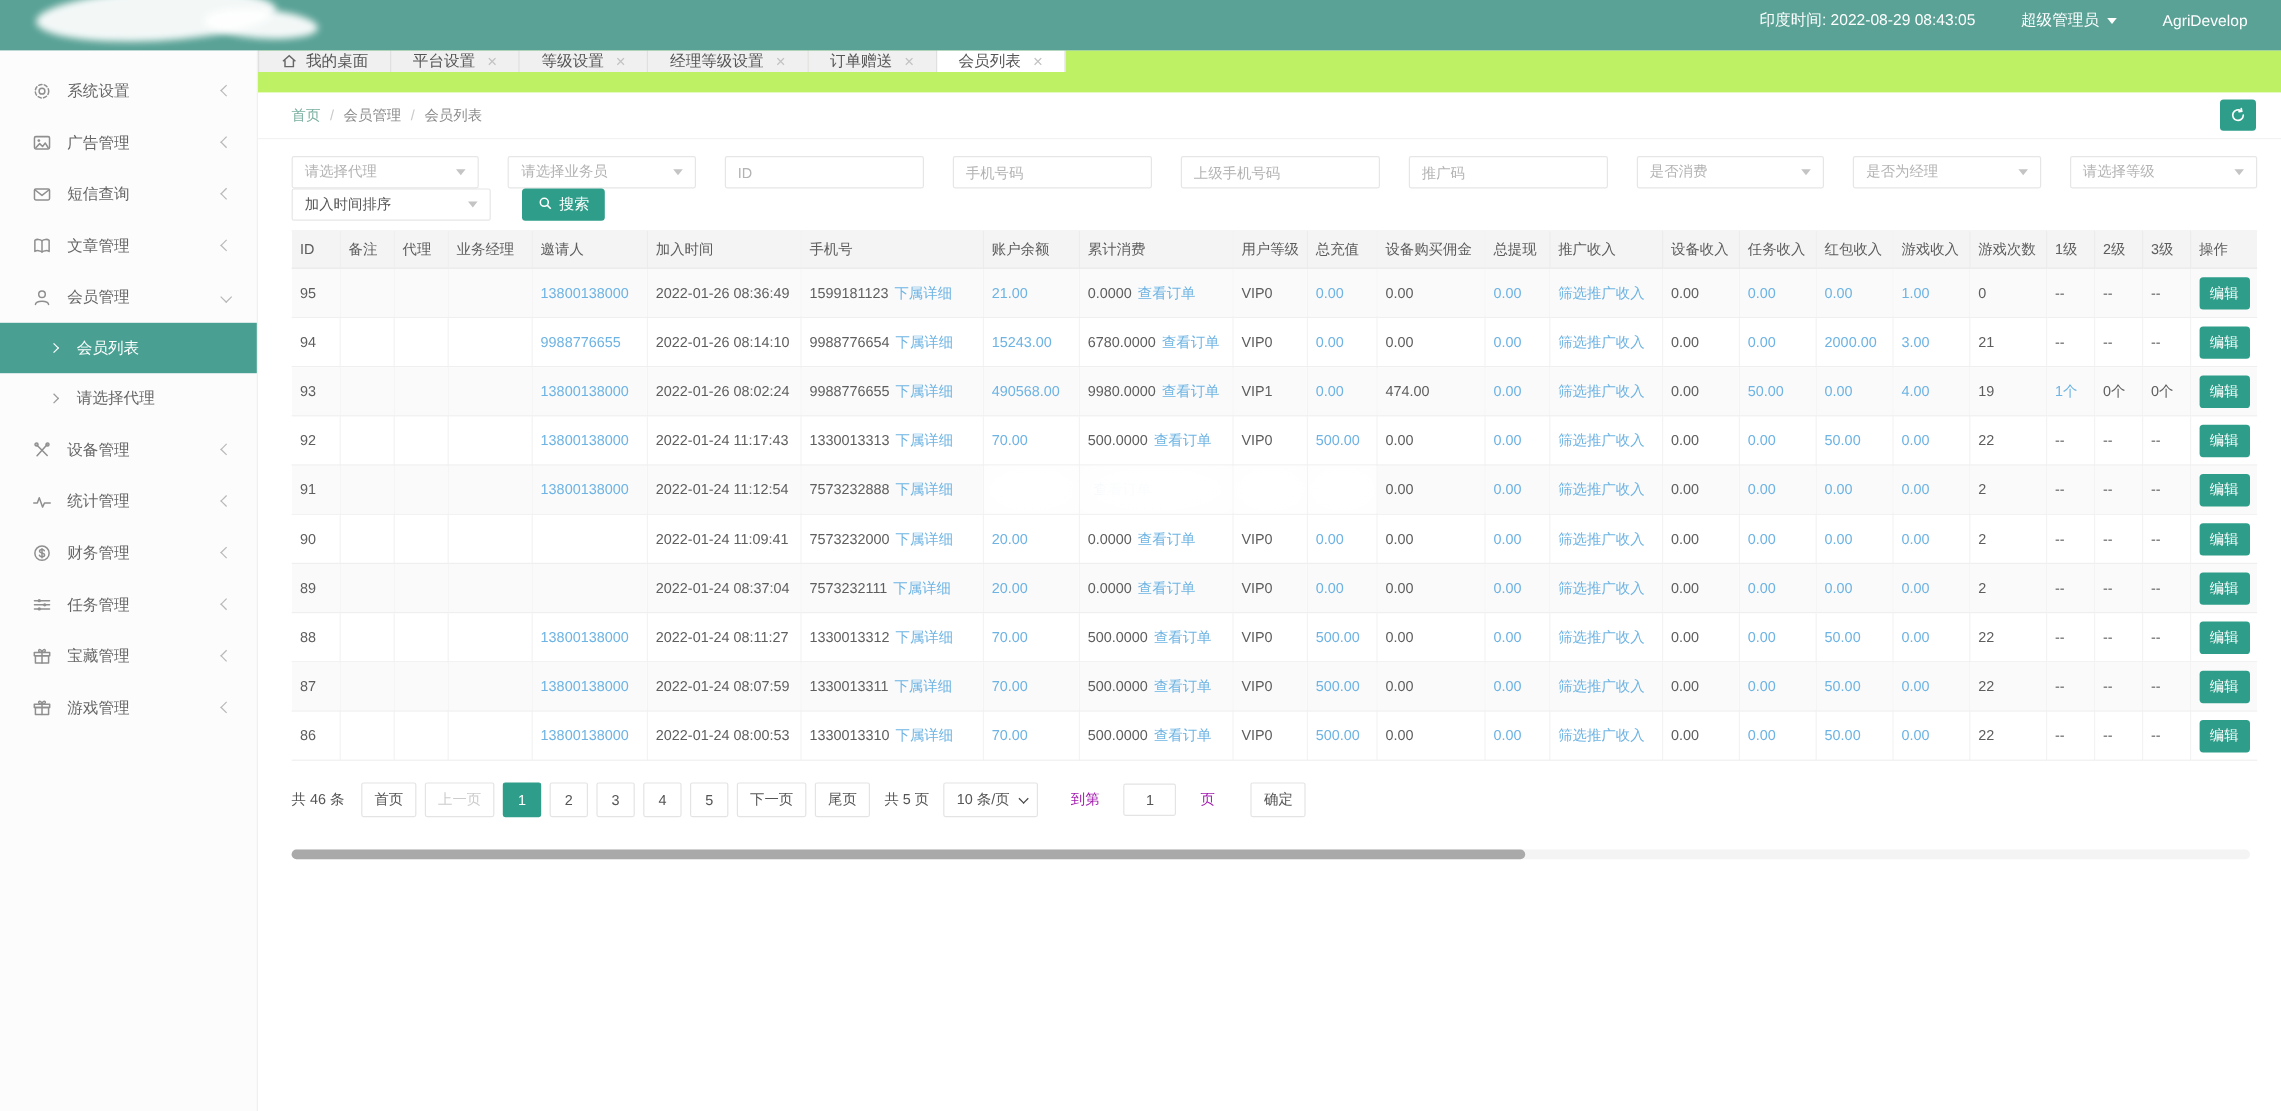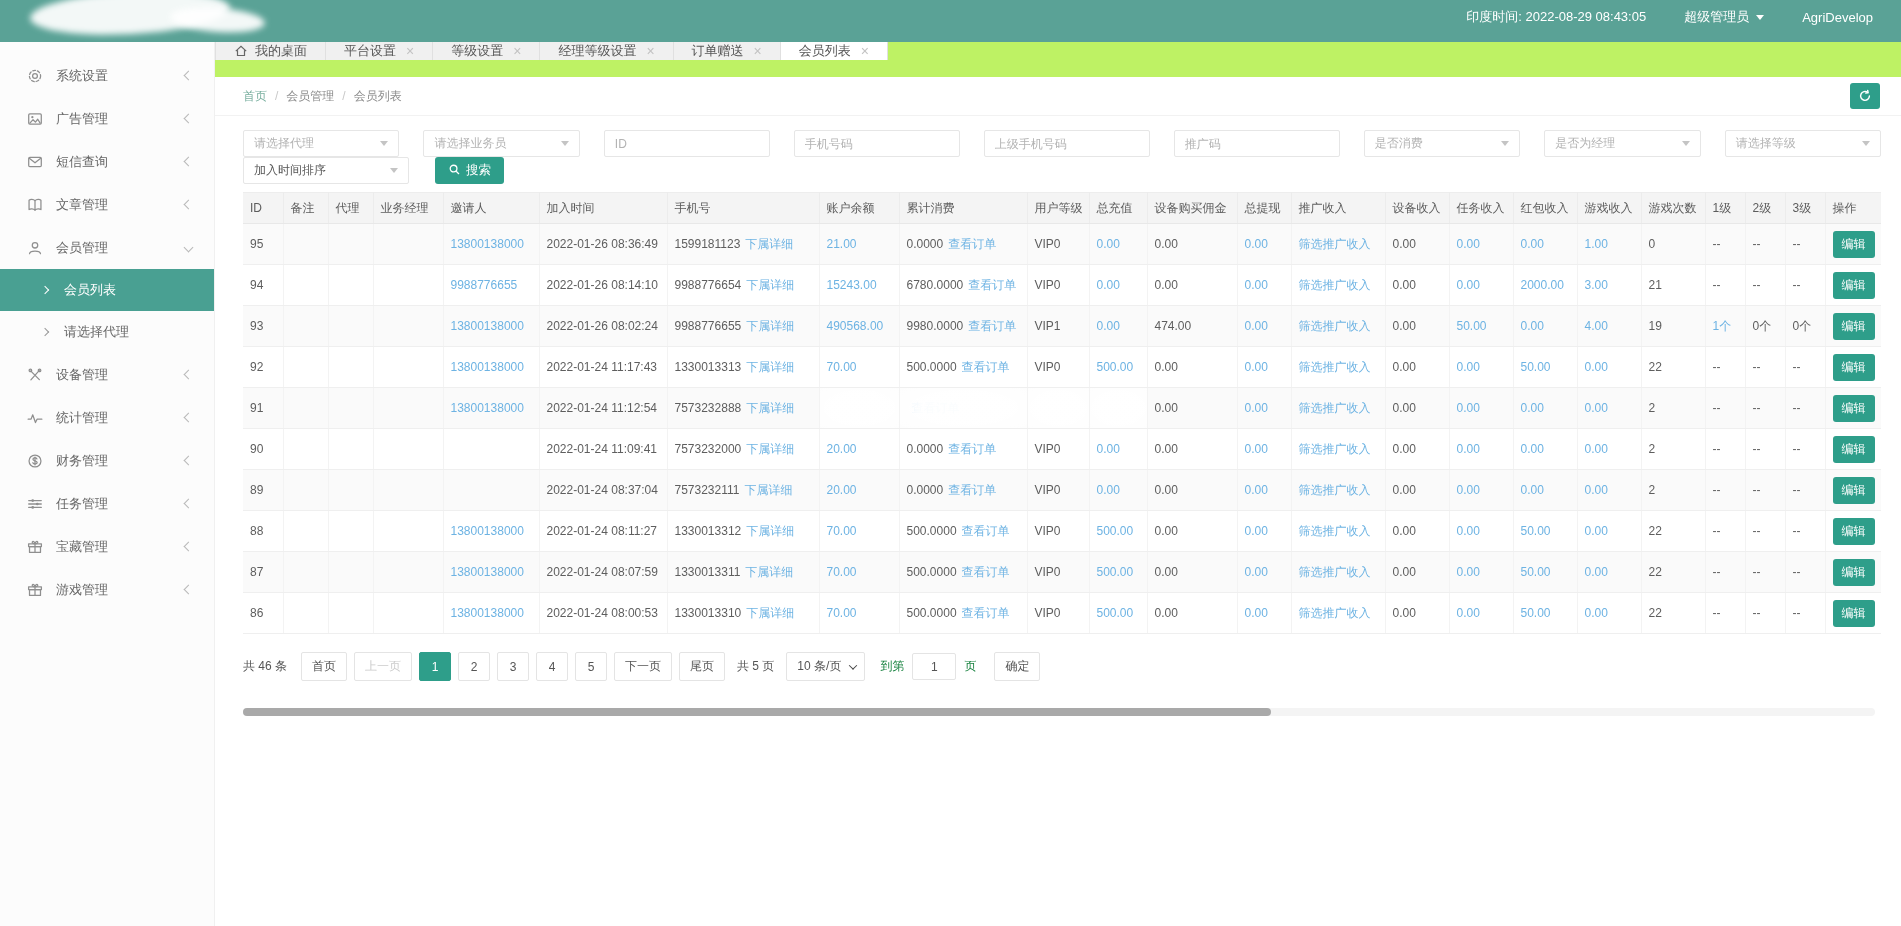--- a/index.html
+++ b/index.html
@@ -99,21 +99,21 @@
   .pg { display:inline-flex; align-items:center; justify-content:center; min-width:32px;
     height:29px; padding:0 10px; border:1px solid #e4e4e4; border-radius:2px; background:#fff;
     margin-right:7px; cursor:pointer; }
   .pg.active { background:var(--accent,#2e9e8a); border-color:var(--accent,#2e9e8a); color:#fff; }
   .pg.disabled { color:#ccc; cursor:default; }
   .pg-total { margin-right:14px; }
   .pg-pages { margin:0 12px 0 5px; }
   .pg-size { padding-right:8px; }
   .sel-caret { width:6px; height:6px; border-right:1.5px solid #444; border-bottom:1.5px solid #444;
     transform:rotate(45deg) translate(-1px,-1px); margin-left:9px; }
-  .goto-label { color:#15803d; margin:0 8px; }
+  .goto-label { color:#a21caf; margin:0 20px; }
   .goto-input { width:44px; height:27px; border:1px solid #e4e4e4; border-radius:2px;
     text-align:center; font-size:12px; color:#555; outline:none; }
   .pg.confirm { margin-left:10px; }
 
   .hscroll { margin-top:27px; width:1632px; height:8px; background:#f4f4f4; border-radius:4px; }
   .hthumb { width:63%; height:8px; background:#a9a9a9; border-radius:4px; cursor:grab; }
 </style>
 </head>
 <body>
 

